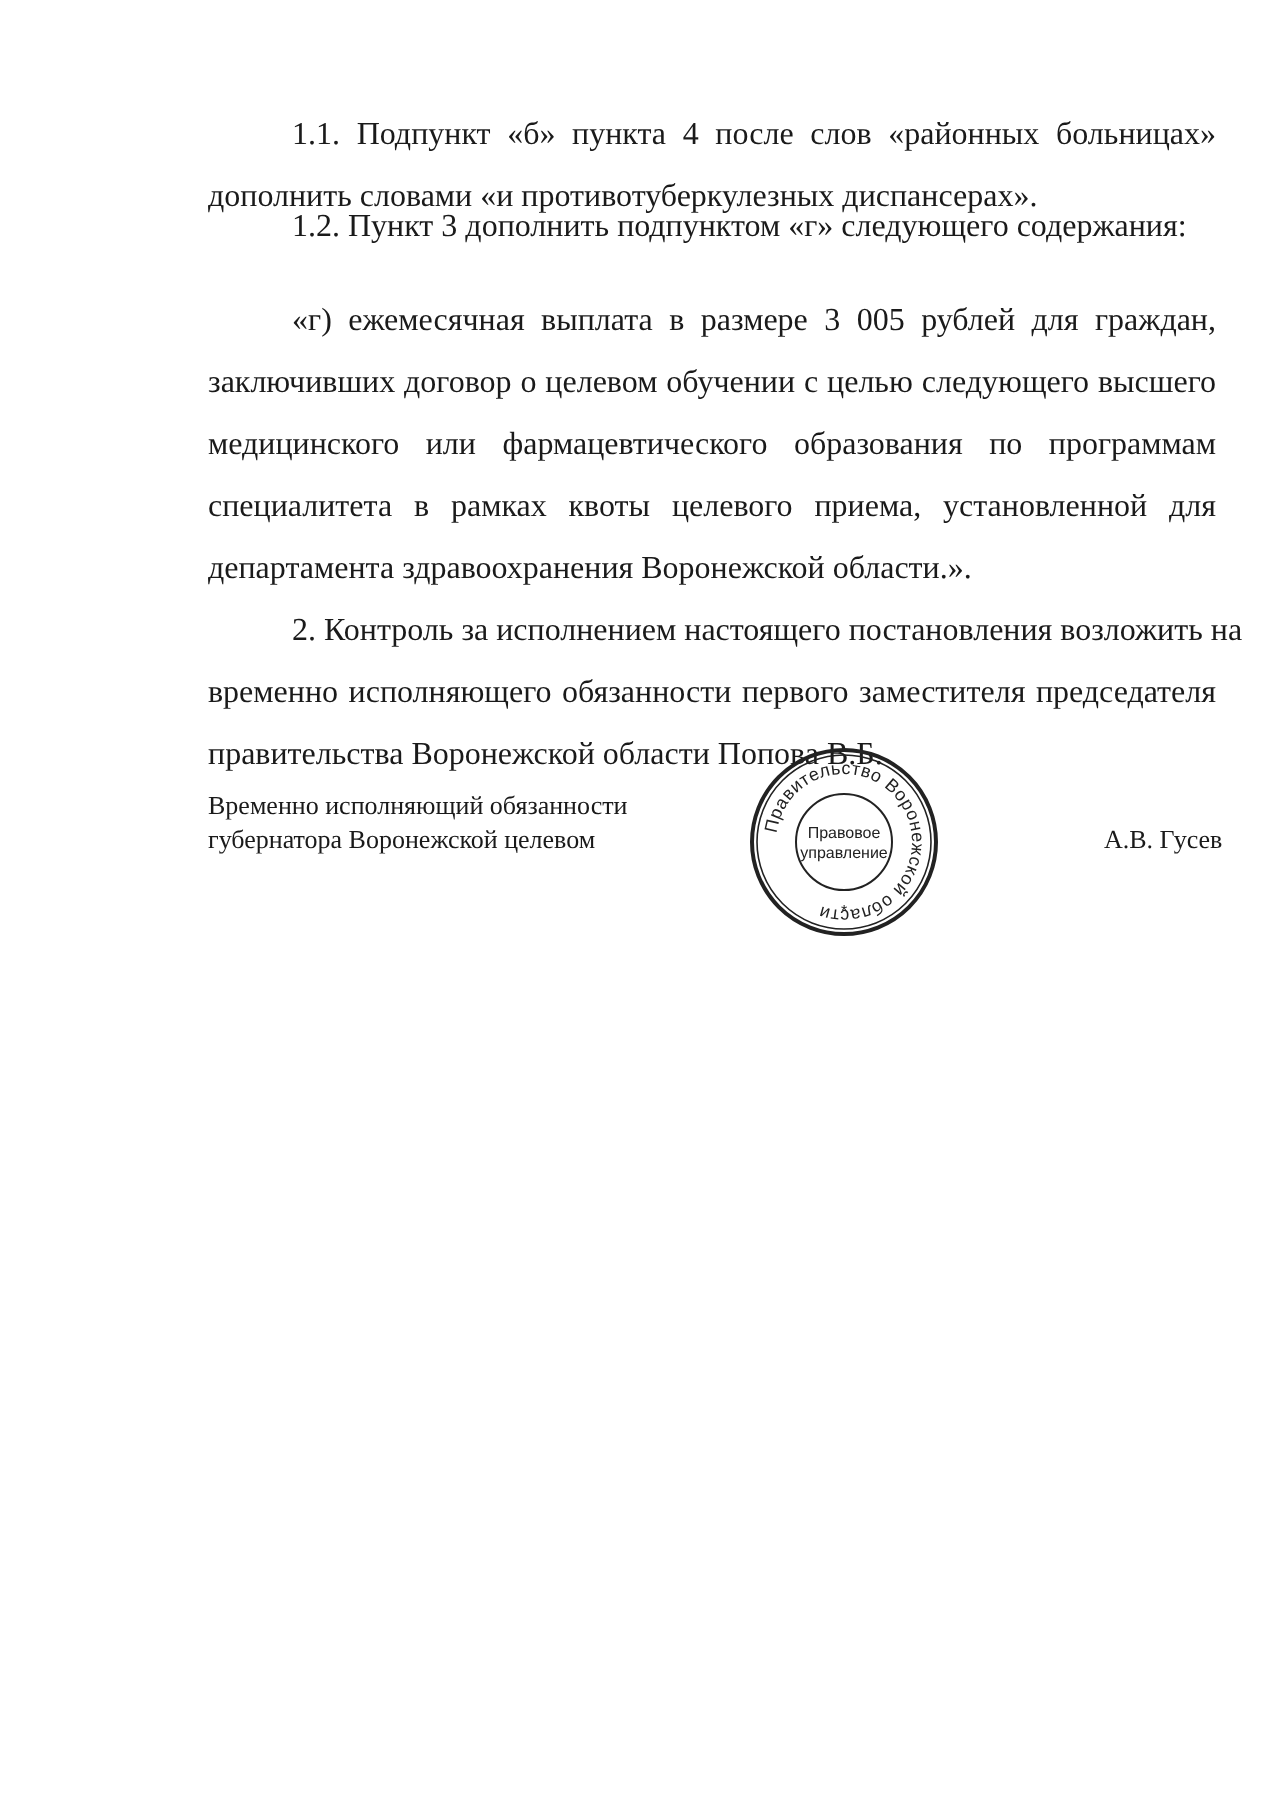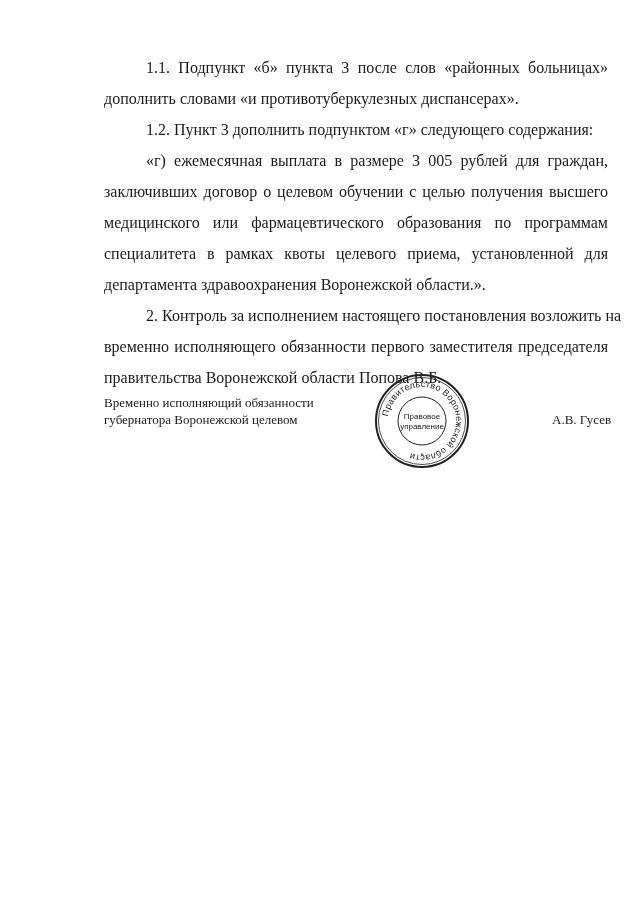--- a/index.html
+++ b/index.html
@@ -8,27 +8,27 @@
   .line{position:absolute;left:104px;width:504px;font-size:16px;line-height:20px;white-space:nowrap;}
   .just{text-align:justify;text-align-last:justify;}
   .indent{left:146px;width:462px;}
   .sig{position:absolute;font-size:13px;line-height:18px;}
   .stamp{position:absolute;left:373px;top:372px;width:98px;height:98px;}
 </style>
 </head>
 <body>
 
 <div>
-  <div class="line just indent" style="top:58px">1.1. Подпункт «б» пункта 3 после слов «районных больницах»</div>
+  <div class="line just indent" style="top:58px">1.1. Подпункт «б» пункта 4 после слов «районных больницах»</div>
   <div class="line" style="top:89px">дополнить словами «и противотуберкулезных диспансерах».</div>
 
-  <div class="line indent" style="top:120px">1.2. Пункт 3 дополнить подпунктом «г» следующего содержания:</div>
+  <div class="line indent" style="top:104px">1.2. Пункт 3 дополнить подпунктом «г» следующего содержания:</div>
 
   <div class="line just indent" style="top:151px">«г) ежемесячная выплата в размере 3 005 рублей для граждан,</div>
-  <div class="line just" style="top:182px">заключивших договор о целевом обучении с целью получения высшего</div>
+  <div class="line just" style="top:182px">заключивших договор о целевом обучении с целью следующего высшего</div>
   <div class="line just" style="top:213px">медицинского или фармацевтического образования по программам</div>
   <div class="line just" style="top:244px">специалитета в рамках квоты целевого приема, установленной для</div>
   <div class="line" style="top:275px">департамента здравоохранения Воронежской области.».</div>
 
   <div class="line just indent" style="top:306px">2. Контроль за исполнением настоящего постановления возложить на</div>
   <div class="line just" style="top:337px">временно исполняющего обязанности первого заместителя председателя</div>
   <div class="line" style="top:368px">правительства Воронежской области Попова В.Б.</div>
 </div>
 
 <div class="sig" style="left:104px;top:394px">Временно исполняющий обязанности</div>

